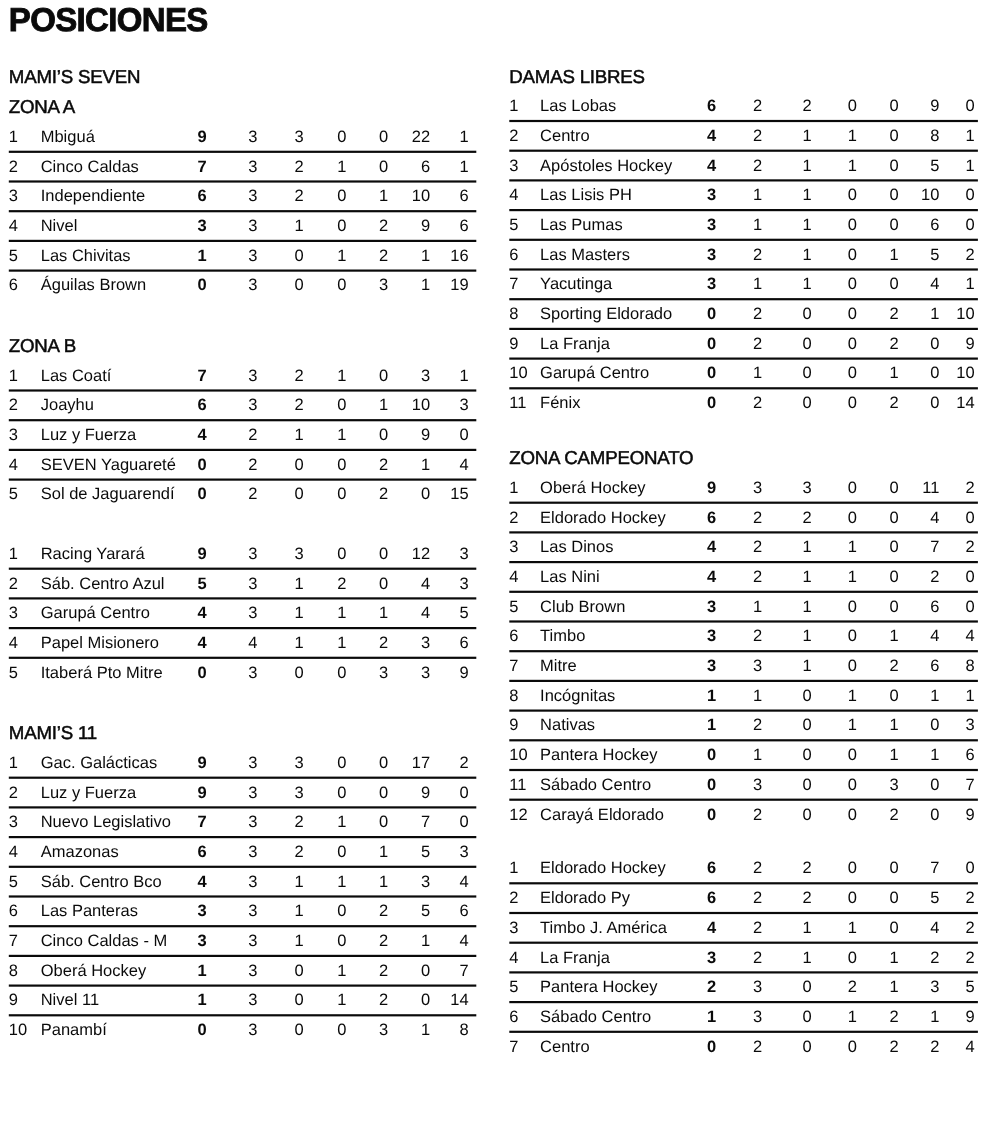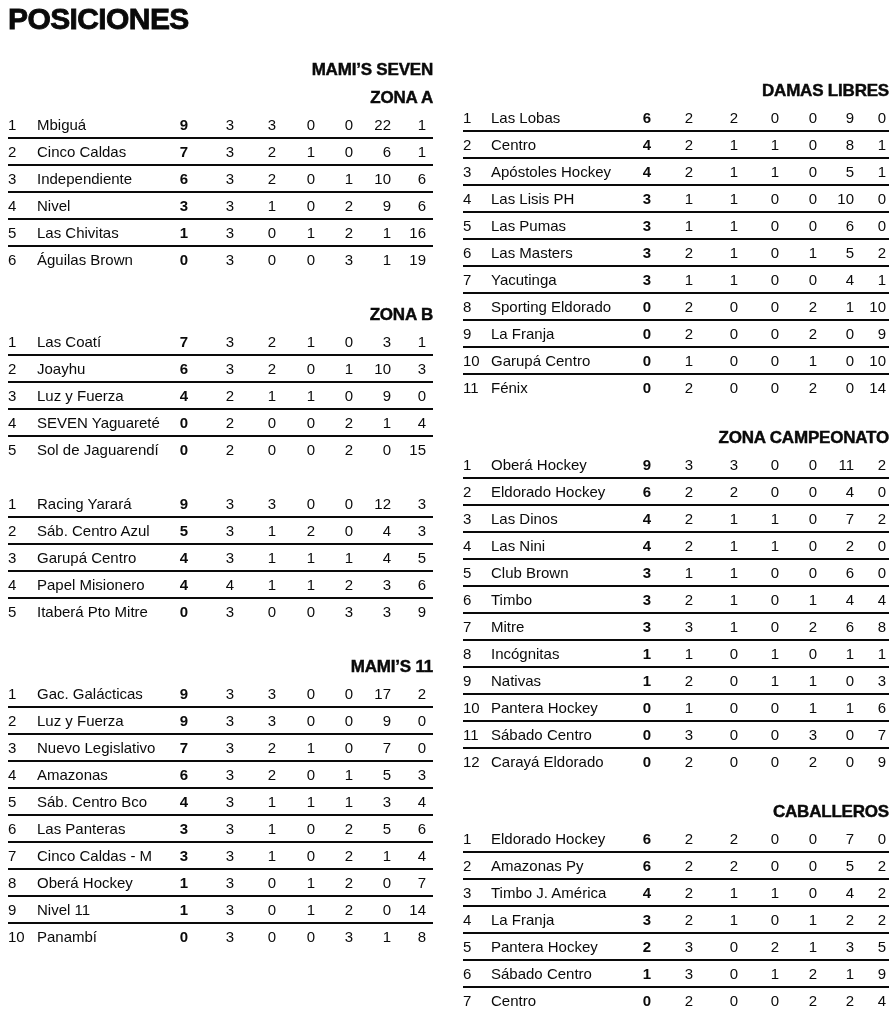--- a/index.html
+++ b/index.html
@@ -7,24 +7,24 @@
   body { font-family: "Liberation Sans", "DejaVu Sans", sans-serif; color: #0a0a0a; }
   .page { padding: 3px 0 0 8px; width: 772px; }
   .title {
     font-size: 30px; font-weight: bold; line-height: 32px;
     letter-spacing: -0.6px; -webkit-text-stroke: 0.8px #0a0a0a;
     margin-bottom: 21px;
   }
   .columns { display: flex; align-items: flex-start; }
   .col { flex: none; }
   .col-0 { width: 425px; margin-right: 30px; }
-  .col-1 { width: 426px; margin-top: 21px; }
+  .col-1 { width: 426px; }
   .section-heading {
-    font-size: 17px; font-weight: bold; line-height: 28px;
-    letter-spacing: -0.2px; text-align: right; -webkit-text-stroke: 0.45px #0a0a0a;
+    font-size: 17px; font-weight: normal; line-height: 28px;
+    letter-spacing: -0.2px; -webkit-text-stroke: 0.45px #0a0a0a;
   }
   .col .section:not(:first-child) { margin-top: 29px; }
   .col-1 .section:not(:first-child) { margin-top: 24px; }
   .t-row {
     display: grid; height: 27px; align-items: center;
     font-size: 15px; line-height: 25px;
     border-bottom: 2px solid #0a0a0a;
   }
   .col-0 .t-row { grid-template-columns: 29px minmax(0,1fr) 28px 46px 42px 39px 38px 38px 42px; }
   .col-1 .t-row { grid-template-columns: 28px minmax(0,1fr) 28px 42px 45px 41px 38px 37px 35px; }
@@ -601,35 +601,34 @@
             <span class="c-num c-pts">0</span>
             <span class="c-num c-pj">2</span>
             <span class="c-num c-pg">0</span>
             <span class="c-num c-pe">0</span>
             <span class="c-num c-pp">2</span>
             <span class="c-num c-gf">0</span>
             <span class="c-num c-gc">9</span>
           </div>
         </div>
         <div class="section">
-          <div class="section-heading">CABALLEROS</div>
           <div class="t-row">
             <span class="c-pos">1</span>
             <span class="c-club">Eldorado Hockey</span>
             <span class="c-num c-pts">6</span>
             <span class="c-num c-pj">2</span>
             <span class="c-num c-pg">2</span>
             <span class="c-num c-pe">0</span>
             <span class="c-num c-pp">0</span>
             <span class="c-num c-gf">7</span>
             <span class="c-num c-gc">0</span>
           </div>
           <div class="t-row">
             <span class="c-pos">2</span>
-            <span class="c-club">Amazonas Py</span>
+            <span class="c-club">Eldorado Py</span>
             <span class="c-num c-pts">6</span>
             <span class="c-num c-pj">2</span>
             <span class="c-num c-pg">2</span>
             <span class="c-num c-pe">0</span>
             <span class="c-num c-pp">0</span>
             <span class="c-num c-gf">5</span>
             <span class="c-num c-gc">2</span>
           </div>
           <div class="t-row">
             <span class="c-pos">3</span>

